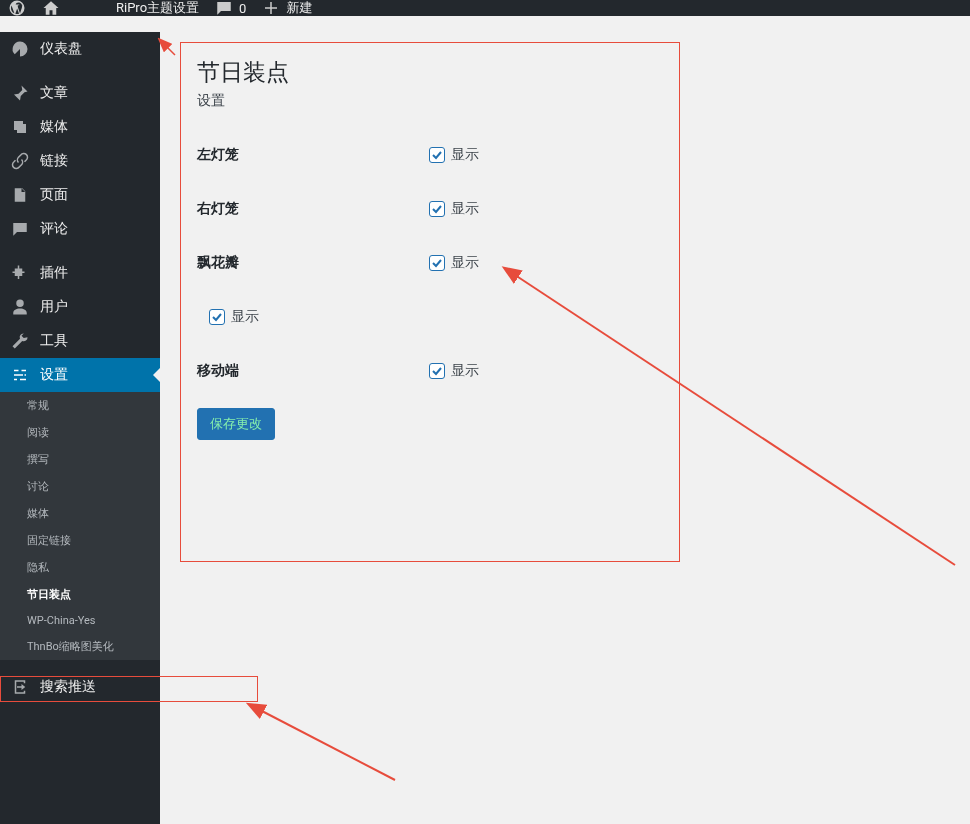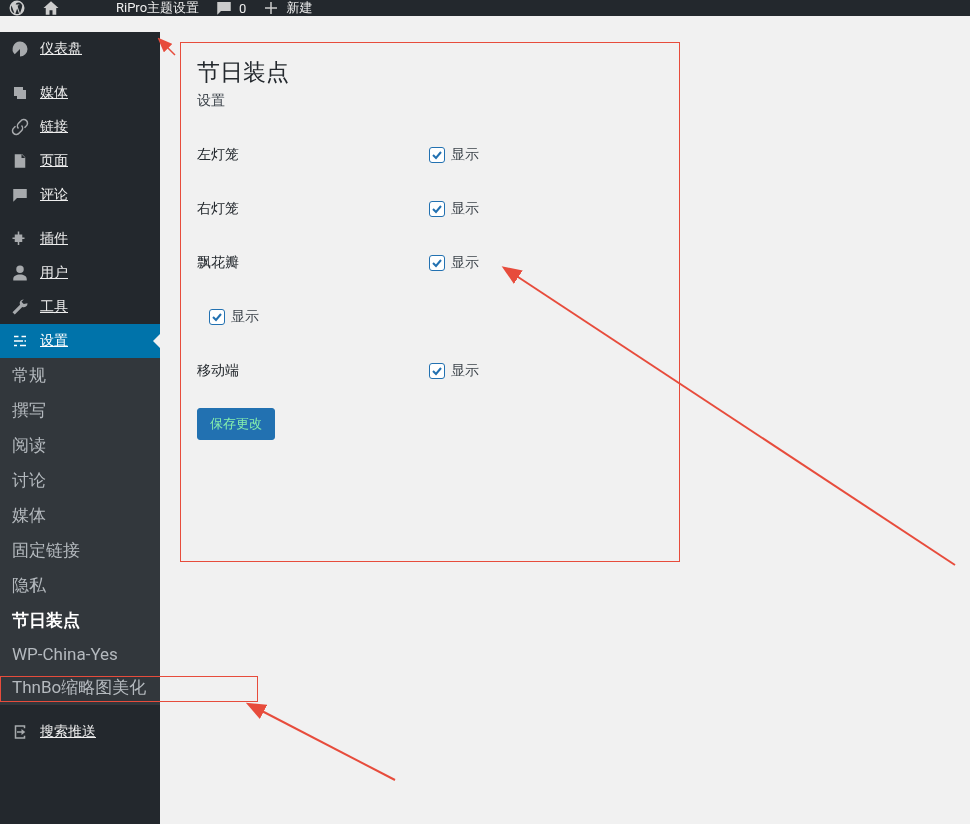--- a/index.html
+++ b/index.html
@@ -49,21 +49,20 @@
     }
     .menu-item {
       display: flex;
       align-items: center;
       padding: 8px 8px 8px 10px;
       color: #eee;
       cursor: pointer;
       font-size: 14px;
       gap: 10px;
       position: relative;
-      text-decoration: underline;
     }
     .menu-item.separator {
       height: 5px;
       padding: 0;
       margin: 5px 0 0 0;
       cursor: default;
     }
     .menu-item .mi-icon {
       width: 20px;
       display: inline-flex;
@@ -86,22 +85,23 @@
       border-right-color: #f1f1f1;
     }
 
     .submenu {
       background: #32373c;
     }
     .submenu .sub-item {
       display: block;
       padding: 6px 12px;
       color: #b4b9be;
-      font-size: 17px;
+      font-size: 11px;
       cursor: pointer;
+      margin-left: 15px;
     }
     .submenu .sub-item.current { color: #fff; font-weight: 600; }
 
     
     .main {
       position: absolute;
       top: 32px; left: 160px; right: 0; bottom: 0;
       background: #f1f1f1;
       padding: 10px 20px 20px 20px;
     }
@@ -126,21 +126,21 @@
       margin-bottom: 18px;
     }
 
     .form-row {
       display: flex;
       align-items: center;
       padding: 18px 0;
     }
     .form-row .label {
       width: 220px;
-      font-weight: 400;
+      font-weight: 700;
       font-size: 14px;
       color: #23282d;
     }
     .form-row .control {
       display: flex;
       align-items: center;
       gap: 6px;
       font-size: 14px;
       padding-left: 12px;
     }
@@ -231,20 +231,28 @@
         <svg viewBox="0 0 24 24">
           <path d="M12 2a10 10 0 00-7 17l7-7v10a10 10 0 000-20z"></path>
         </svg>
       </span>
     <span>仪表盘</span>
   </div>
   <div class="menu-item separator"></div>
   <div class="menu-item">
     <span class="mi-icon">
         <svg viewBox="0 0 24 24">
+          <path d="M14 2l8 8-4 1-5 5-1 6-4-4-6 6 6-6-4-4 6-1 5-5z"></path>
+        </svg>
+      </span>
+    <span>文章</span>
+  </div>
+  <div class="menu-item">
+    <span class="mi-icon">
+        <svg viewBox="0 0 24 24">
           <path d="M4 4h12v12H4zM8 8h12v12H8z"></path>
         </svg>
       </span>
     <span>媒体</span>
   </div>
   <div class="menu-item">
     <span class="mi-icon">
         <svg viewBox="0 0 24 24">
           <path d="M10 14a5 5 0 010-7l3-3a5 5 0 117 7l-2 2M14 10a5 5 0 010 7l-3 3a5 5 0 11-7-7l2-2" fill="none" stroke="#a7aaad" stroke-width="2"></path>
         </svg>
@@ -296,22 +304,22 @@
     <span class="mi-icon">
         <svg viewBox="0 0 24 24">
           <path d="M4 5h6v2H4zm10 0h6v2h-6zM4 11h12v2H4zm16 0h-2v2h2zM4 17h4v2H4zm8 0h8v2h-8z"></path>
         </svg>
       </span>
     <span>设置</span>
   </div>
 
   <div class="submenu">
     <span class="sub-item">常规</span>
+    <span class="sub-item">阅读</span>
     <span class="sub-item">撰写</span>
-    <span class="sub-item">阅读</span>
     <span class="sub-item">讨论</span>
     <span class="sub-item">媒体</span>
     <span class="sub-item">固定链接</span>
     <span class="sub-item">隐私</span>
     <span class="sub-item current">节日装点</span>
     <span class="sub-item">WP-China-Yes</span>
     <span class="sub-item">ThnBo缩略图美化</span>
   </div>
 
   <div class="menu-item separator"></div>

